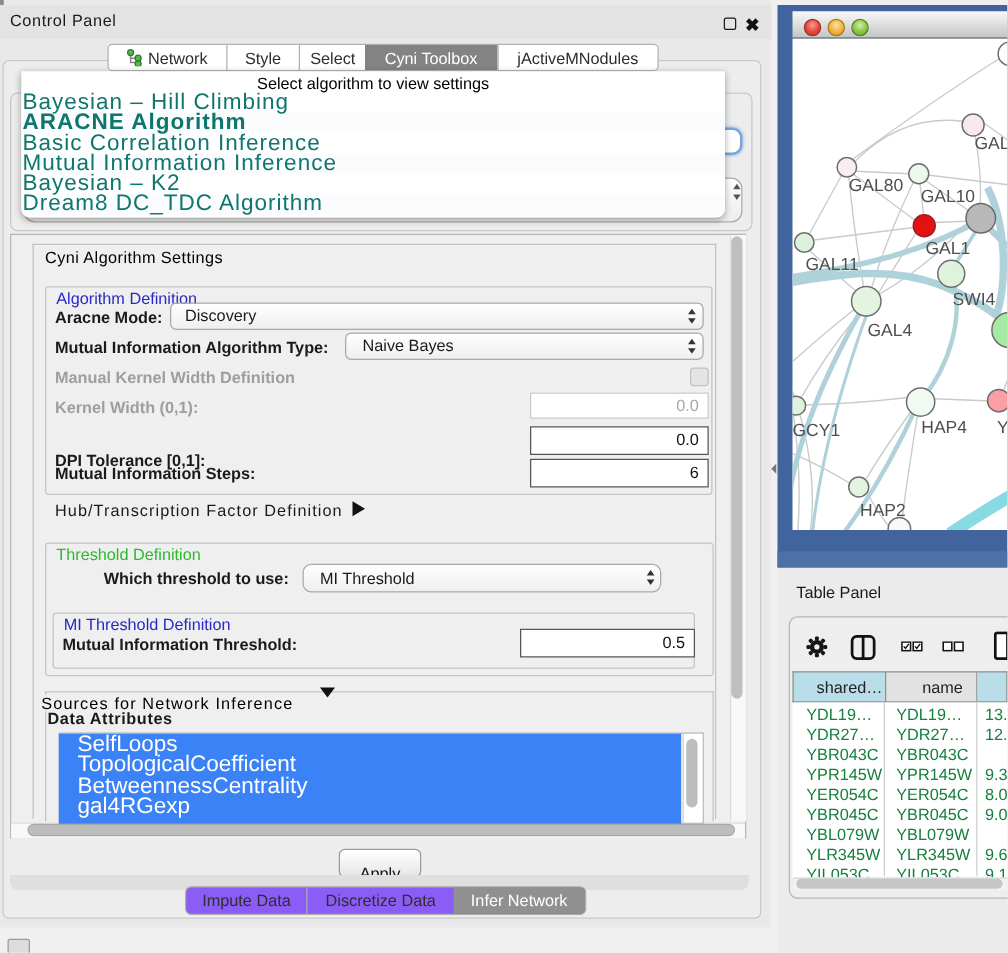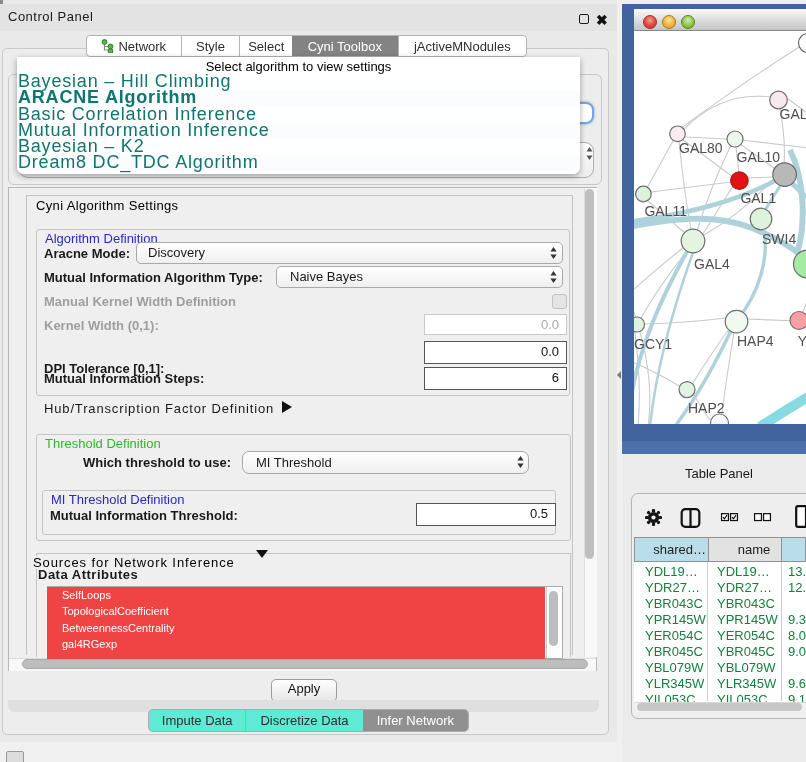--- a/index.html
+++ b/index.html
@@ -116,29 +116,29 @@
 <div class="ab grp" style="left:42px;top:490px;width:514px;height:45px;"></div>
 <div class="ab glab" style="left:48px;top:483px;color:#2828C8;">MI Threshold Definition</div>
 <div class="ab t13 b" style="left:50px;top:508px;">Mutual Information Threshold:</div>
 <div class="ab fld" style="left:416px;top:503px;width:140px;height:23px;">0.5</div>
 
 <div class="ab" style="left:36px;top:553px;width:535px;height:104px;border:1px solid #C4C4C4;border-bottom:none;box-sizing:border-box;"></div>
 <div class="ab glab" style="left:30px;top:546px;letter-spacing:0.9px;text-align:center;">Sources for Network Inference</div>
 <div class="ab" style="left:256px;top:550px;width:0;height:0;border-top:8px solid #111;border-left:6px solid transparent;border-right:6px solid transparent;"></div>
 <div class="ab t13 b" style="left:38px;top:567px;letter-spacing:0.5px;">Data Attributes</div>
 <div class="ab" style="left:47px;top:586px;width:516px;height:73px;background:#FFF;border:1px solid #AAA;box-sizing:border-box;"></div>
-<div class="ab" style="left:47px;top:587px;width:498px;height:72px;background:#ef4444;font-size:11px;line-height:16.4px;color:#FFF;padding-left:15px;box-sizing:border-box;overflow:hidden;">SelfLoops<br>TopologicalCoefficient<br>BetweennessCentrality<br>gal4RGexp<br>&nbsp;</div>
+<div class="ab" style="left:47px;top:587px;width:498px;height:72px;background:#3b82f6;font-size:18px;line-height:16.4px;color:#FFF;padding-left:15px;box-sizing:border-box;overflow:hidden;">SelfLoops<br>TopologicalCoefficient<br>BetweennessCentrality<br>gal4RGexp<br>&nbsp;</div>
 <div class="ab" style="left:546px;top:587px;width:16px;height:71px;background:#FFF;border-left:1px solid #CCC;box-sizing:border-box;"></div>
 <div class="ab" style="left:549px;top:591px;width:9px;height:55px;background:#BDBDBD;border-radius:5px;"></div>
 
-<div class="ab" style="left:271px;top:679px;width:66px;height:23px;background:linear-gradient(#FFF,#E6E6E6);border:1px solid #9C9C9C;border-radius:5px;box-sizing:border-box;text-align:center;font-size:13px;padding-top:1px;color:#111;">Apply</div>
+<div class="ab" style="left:271px;top:679px;width:66px;height:23px;background:linear-gradient(#FFF,#E6E6E6);border:1px solid #9C9C9C;border-radius:5px;box-sizing:border-box;text-align:center;font-size:13px;padding-top:11px;color:#111;">Apply</div>
 
 <div class="ab" style="left:8px;top:700px;width:591px;height:12px;background:#DFDFDF;border-radius:0 0 6px 6px;"></div>
 
-<div class="ab" style="left:148px;top:709px;width:321px;height:23px;background:#5eead4;border:1px solid #ABABAB;border-radius:5px;box-sizing:border-box;display:flex;font-size:13px;color:#2E2E2E;overflow:hidden;">
+<div class="ab" style="left:148px;top:709px;width:321px;height:23px;background:#8b5cf6;border:1px solid #ABABAB;border-radius:5px;box-sizing:border-box;display:flex;font-size:13px;color:#2E2E2E;overflow:hidden;">
  <div style="width:98px;border-right:1px solid #ABABAB;display:flex;align-items:center;justify-content:center;box-sizing:border-box;">Impute Data</div>
  <div style="width:117px;display:flex;align-items:center;justify-content:center;box-sizing:border-box;">Discretize Data</div>
  <div style="width:106px;background:#909090;color:#FFF;display:flex;align-items:center;justify-content:center;box-sizing:border-box;">Infer Network</div>
 </div>
 
 <div class="ab" style="left:6px;top:751px;width:16px;height:12px;background:#DCDCDC;border:1px solid #999;border-radius:2px;"></div>
 
 <div class="ab" style="left:622px;top:454px;width:184px;height:308px;background:#EBEBEB;"></div>
 <div class="ab" style="left:622px;top:4px;width:184px;height:450px;background:#42649E;"></div>
 <div class="ab" style="left:622px;top:441px;width:184px;height:13px;background:#4D70A7;"></div>
@@ -220,21 +220,21 @@
 <text x="128" y="213.4">SWI4</text>
 <text x="60" y="238">GAL4</text>
 <text x="103" y="315">HAP4</text>
 <text x="163.7" y="315">Y</text>
 <text x="0" y="317.5">GCY1</text>
 <text x="54" y="381.5">HAP2</text>
 </g>
 </svg>
 </div>
 
-<div class="ab t13" style="left:637px;top:466px;margin-left:48px;">Table Panel</div>
+<div class="ab t13" style="left:637px;top:466px;">Table Panel</div>
 
 <div class="ab" style="left:631px;top:493px;width:180px;height:226px;background:#EEEEEE;border:1px solid #B5B5B5;border-radius:7px 0 0 7px;box-sizing:border-box;"></div>
 
 <svg class="ab" style="left:645px;top:509px;" width="17" height="17" viewBox="0 0 17 17">
     <g fill="#151515">
       <circle cx="8.5" cy="8.5" r="5.6"></circle>
       <rect x="6.9" y="0" width="3.2" height="3.4" rx="1.2"></rect>
       <rect x="6.9" y="13.6" width="3.2" height="3.4" rx="1.2"></rect>
       <rect x="0" y="6.9" width="3.4" height="3.2" rx="1.2"></rect>
       <rect x="13.6" y="6.9" width="3.4" height="3.2" rx="1.2"></rect>

